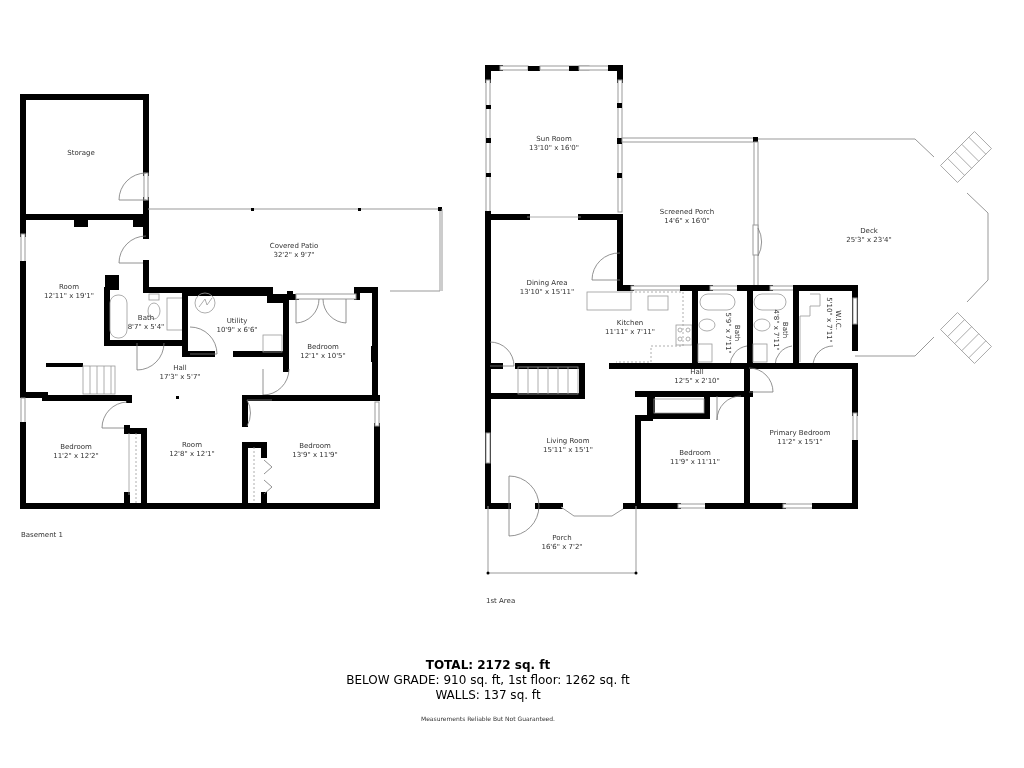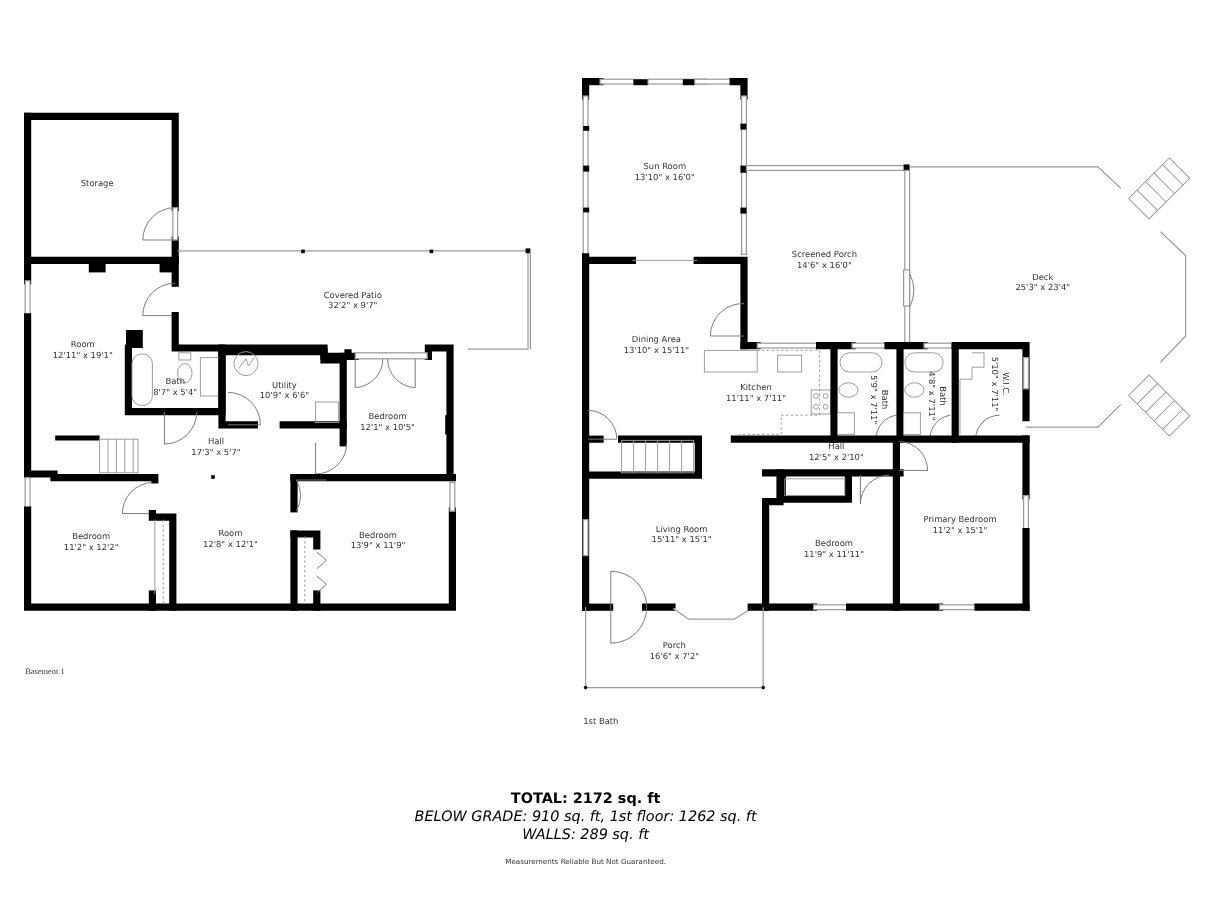--- a/index.html
+++ b/index.html
@@ -4,21 +4,21 @@
   <style>
     html, body { margin: 0; padding: 0; background: #ffffff; }
     body { width: 1024px; height: 768px; position: relative; overflow: hidden;
            font-family: "DejaVu Sans", sans-serif; color: #000; }
     #plan { position: absolute; left: 0; top: 0; width: 1024px; height: 768px; }
     .room-label { font-family: "DejaVu Sans", sans-serif; font-size: 7px; fill: #333; text-anchor: middle; }
     .floor-label { position: absolute; font-size: 7px; color: #333; }
     .summary { position: absolute; left: 0; width: 976px; top: 658px; text-align: center;
                font-family: "DejaVu Sans", sans-serif; }
     .summary .total { font-size: 12px; font-weight: bold; line-height: 15px; }
-    .summary .line { font-size: 12px; line-height: 15px; font-style: italic; }
+    .summary .line { font-size: 12px; line-height: 15px; }
     .summary .disclaimer { font-size: 6px; color: #333; margin-top: 12px; }
     .wall { stroke: #000; stroke-width: 6; fill: none; stroke-linecap: square; }
     .wall-thin { stroke: #000; stroke-width: 4; fill: none; }
     .win { stroke: #999; stroke-width: 1; fill: #fff; }
     .fix { stroke: #999; stroke-width: 0.8; fill: none; }
     .door { stroke: #777; stroke-width: 0.8; fill: none; }
     .outline { stroke: #999; stroke-width: 1; fill: none; }
   </style>
 </head>
 <body>
@@ -312,21 +312,21 @@
         <text class="room-label" x="800" y="435">Primary Bedroom</text>
         <text class="room-label" x="800" y="444">11'2" x 15'1"</text>
       </g>
       <g>
         <text class="room-label" x="562" y="540">Porch</text>
         <text class="room-label" x="562" y="549">16'6" x 7'2"</text>
       </g>
     </g>
 </svg>
 
-<div class="floor-label" style="left:21px; top:556px;font-family:Liberation Serif, serif;">Basement 1</div>
-<div class="floor-label" style="left:486px; top:597px;">1st Bath</div>
+<div class="floor-label" style="left:21px; top:531px;">Basement 1</div>
+<div class="floor-label" style="left:486px; top:597px;">1st Area</div>
 
 <div class="summary">
   <div class="total">TOTAL: 2172 sq. ft</div>
   <div class="line">BELOW GRADE: 910 sq. ft, 1st floor: 1262 sq. ft</div>
-  <div class="line">WALLS: 289 sq. ft</div>
+  <div class="line">WALLS: 137 sq. ft</div>
   <div class="disclaimer">Measurements Reliable But Not Guaranteed.</div>
 </div>
 
 </body></html>

